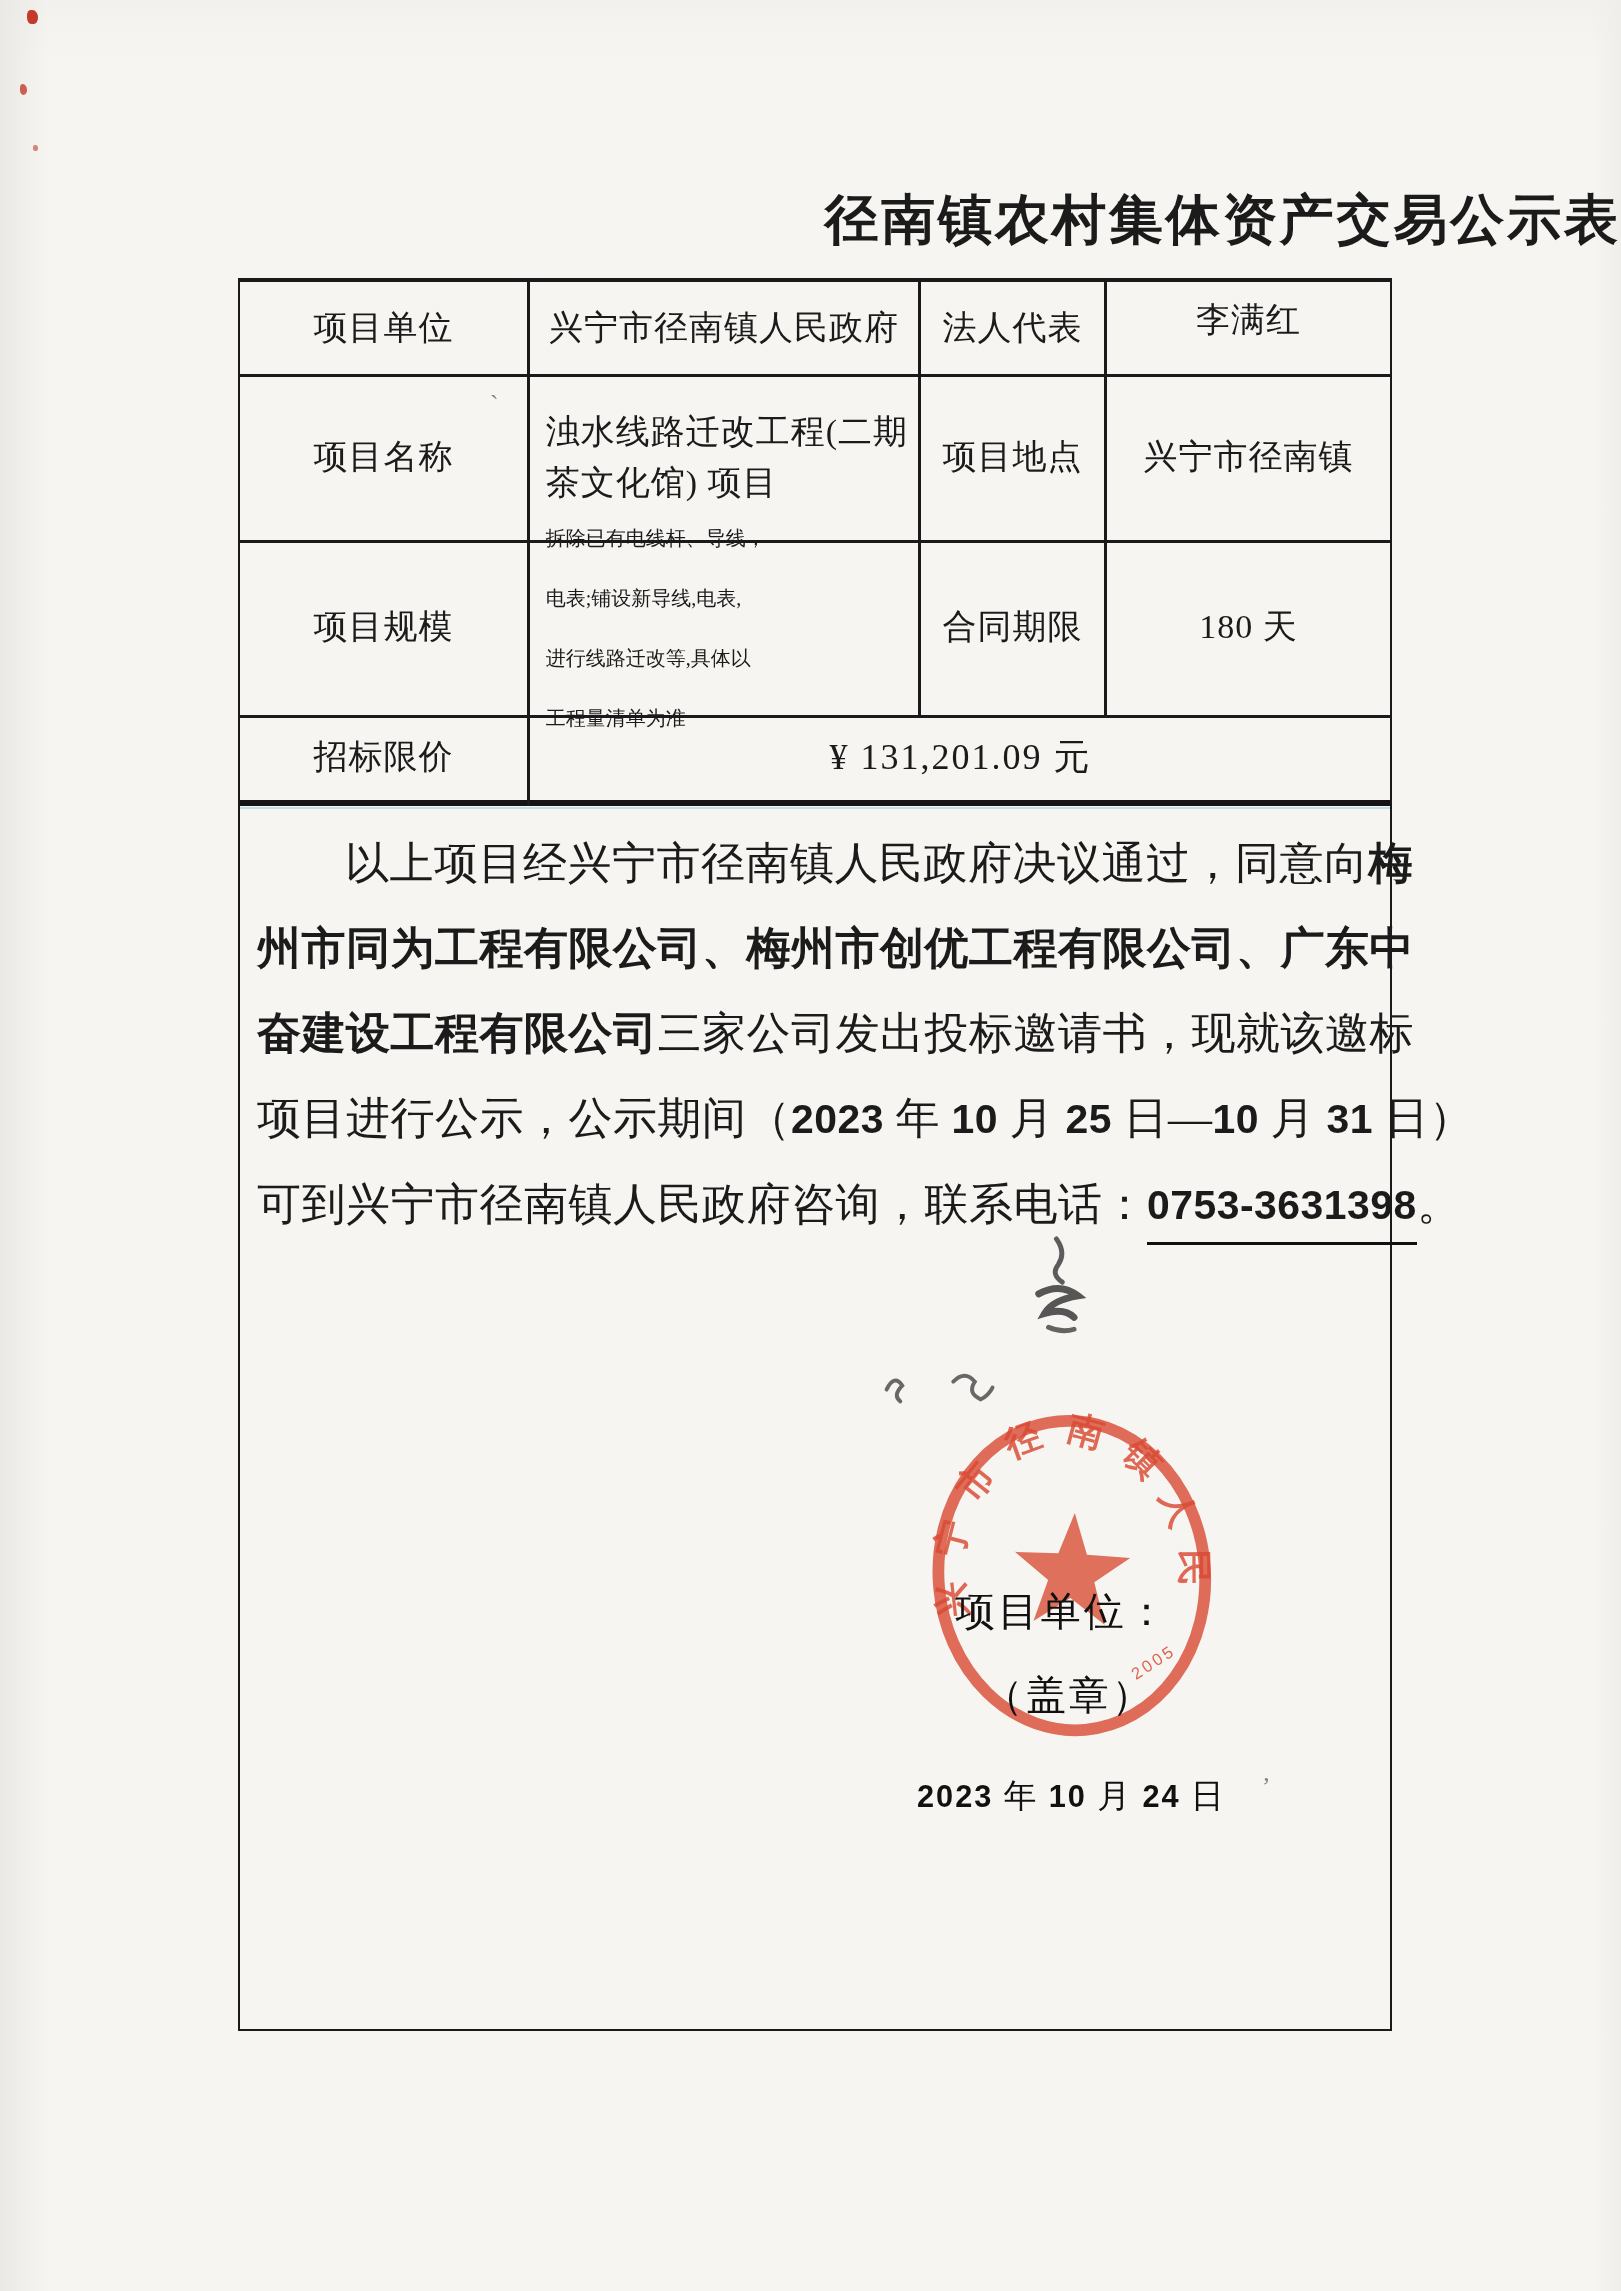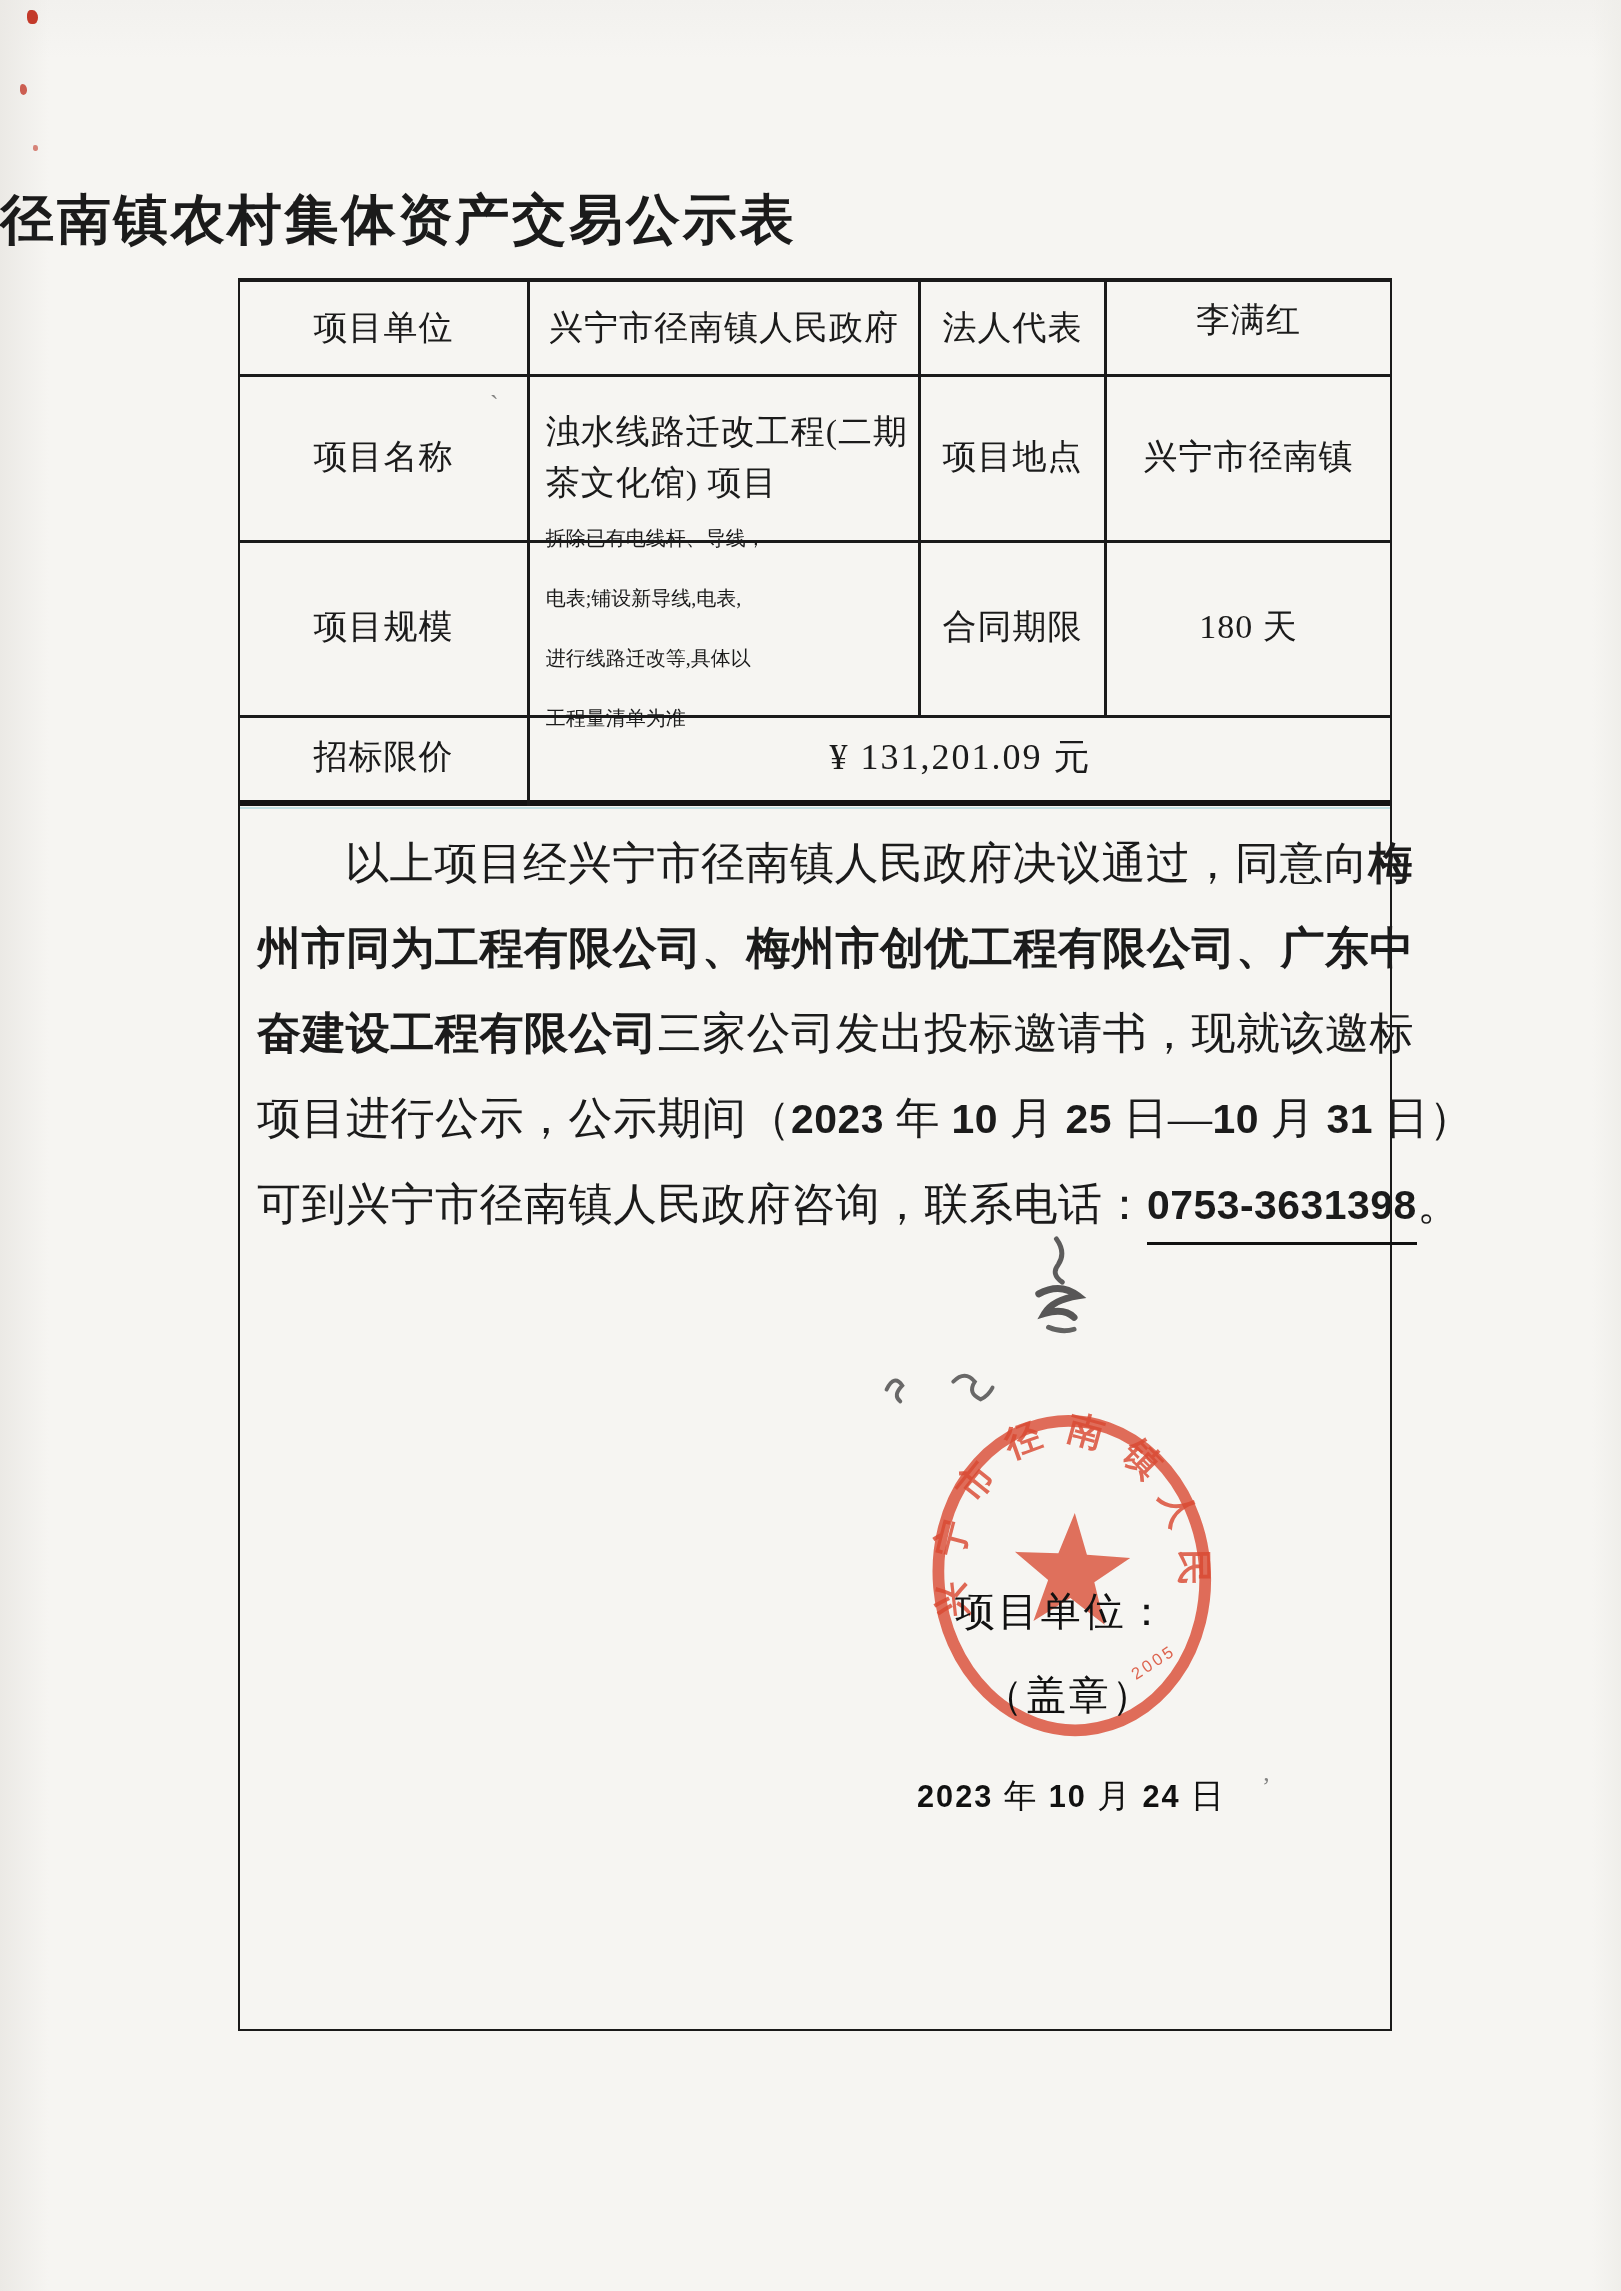--- a/index.html
+++ b/index.html
@@ -10,21 +10,21 @@
     position:relative; width:1621px; height:2292px; overflow:hidden;
     background:
       linear-gradient(90deg, #ebe9e5 0px, rgba(246,245,242,0) 49px),
       linear-gradient(270deg, #efeeea 0px, rgba(246,245,242,0) 29px),
       linear-gradient(180deg, #f2f1ee 0px, rgba(246,245,242,0) 59px),
       var(--paper);
     font-family:"Liberation Serif", serif; color:var(--ink);
   }
   .title{
     position:absolute; left:0; right:0; top:184px; margin:0;
-    text-align:left; font-size:54px; font-weight:700; letter-spacing:2.9px;
+    text-align:right; font-size:54px; font-weight:700; letter-spacing:2.9px;
   }
   .sheet{
     position:absolute; left:238px; top:278px; width:1154px; height:1753px;
     border:2.9px solid var(--line); border-top-width:4.9px; box-sizing:border-box;
   }
   .vline,.hline{position:absolute; background:var(--line);}
   .vline{width:2.9px;}
   .hline{left:0; right:0; height:2.9px;}
   .hthick{position:absolute; left:0; right:0; height:5.9px; background:#141414;}
   .hcyan{position:absolute; left:0; right:0; height:2px; background:var(--cyan); opacity:.7;}

